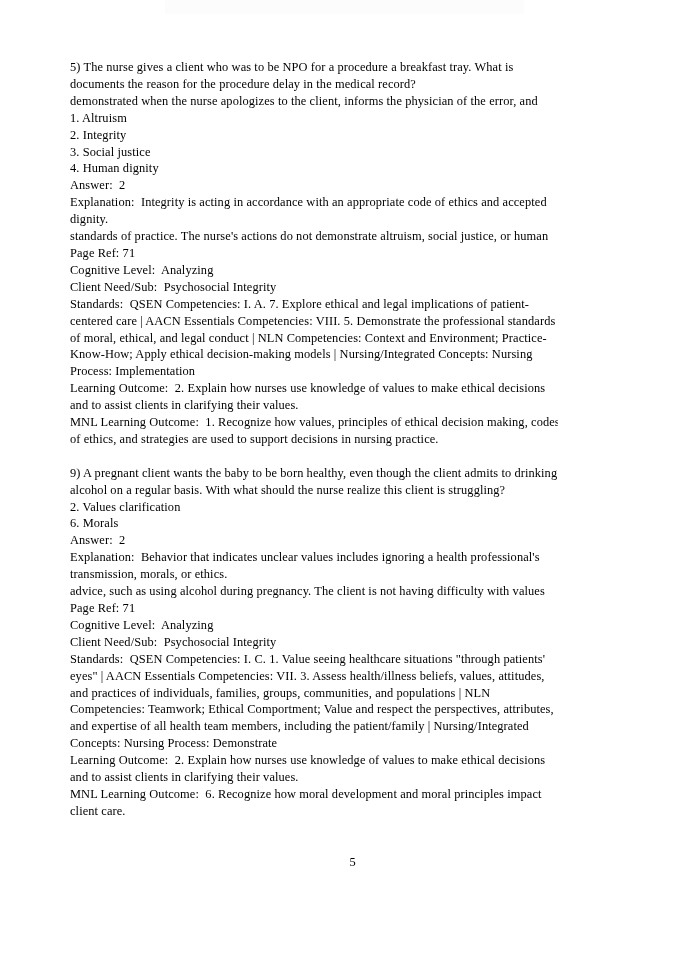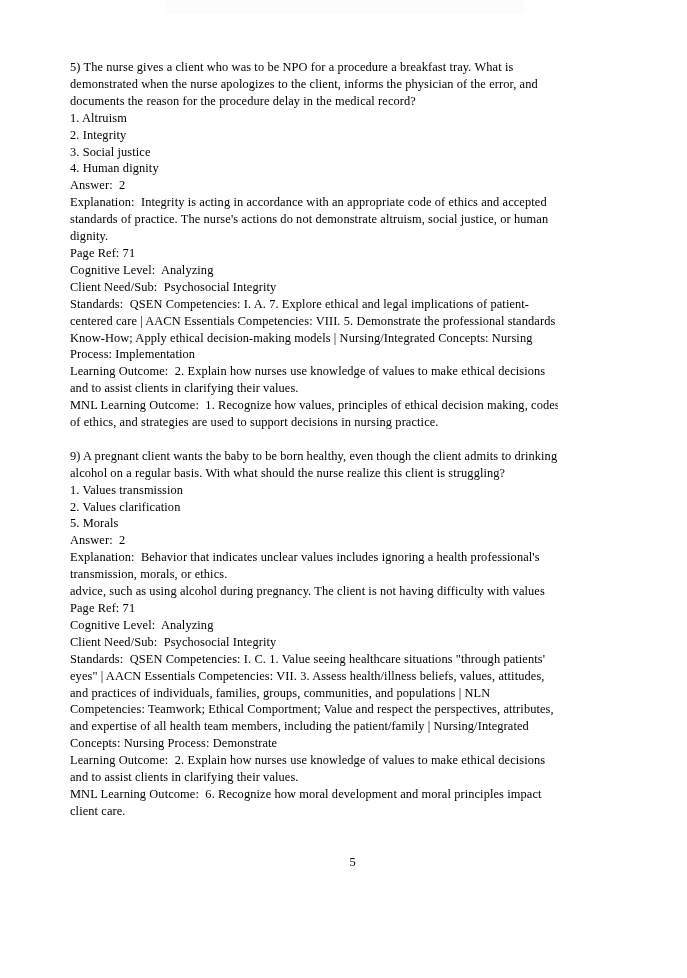--- a/index.html
+++ b/index.html
@@ -48,51 +48,51 @@
 </head>
 <body>
 
 <div class="screen">
 
   <div class="window-remnant"></div>
 
   <div class="doc">
     <div class="question-block">
         <div class="text-line">5) The nurse gives a client who was to be NPO for a procedure a breakfast tray. What is</div>
+        <div class="text-line">documents the reason for the procedure delay in the medical record?</div>
         <div class="text-line">demonstrated when the nurse apologizes to the client, informs the physician of the error, and</div>
-        <div class="text-line">documents the reason for the procedure delay in the medical record?</div>
         <div class="text-line">1. Altruism</div>
         <div class="text-line">2. Integrity</div>
         <div class="text-line">3. Social justice</div>
         <div class="text-line">4. Human dignity</div>
         <div class="text-line">Answer:  2</div>
         <div class="text-line">Explanation:  Integrity is acting in accordance with an appropriate code of ethics and accepted</div>
+        <div class="text-line">dignity.</div>
         <div class="text-line">standards of practice. The nurse's actions do not demonstrate altruism, social justice, or human</div>
-        <div class="text-line">dignity.</div>
         <div class="text-line">Page Ref: 71</div>
         <div class="text-line">Cognitive Level:  Analyzing</div>
         <div class="text-line">Client Need/Sub:  Psychosocial Integrity</div>
         <div class="text-line">Standards:  QSEN Competencies: I. A. 7. Explore ethical and legal implications of patient-</div>
         <div class="text-line">centered care | AACN Essentials Competencies: VIII. 5. Demonstrate the professional standards</div>
+        <div class="text-line">of moral, ethical, and legal conduct | NLN Competencies: Context and Environment; Practice-</div>
         <div class="text-line">Know-How; Apply ethical decision-making models | Nursing/Integrated Concepts: Nursing</div>
         <div class="text-line">Process: Implementation</div>
         <div class="text-line">Learning Outcome:  2. Explain how nurses use knowledge of values to make ethical decisions</div>
         <div class="text-line">and to assist clients in clarifying their values.</div>
         <div class="text-line">MNL Learning Outcome:  1. Recognize how values, principles of ethical decision making, codes</div>
         <div class="text-line">of ethics, and strategies are used to support decisions in nursing practice.</div>
       </div>
 
     <div class="block-gap"></div>
 
     <div class="question-block">
         <div class="text-line">9) A pregnant client wants the baby to be born healthy, even though the client admits to drinking</div>
         <div class="text-line">alcohol on a regular basis. With what should the nurse realize this client is struggling?</div>
-        <div class="text-line">1. Values transmission</div>
         <div class="text-line">2. Values clarification</div>
-        <div class="text-line">5. Morals</div>
+        <div class="text-line">6. Morals</div>
         <div class="text-line">Answer:  2</div>
         <div class="text-line">Explanation:  Behavior that indicates unclear values includes ignoring a health professional's</div>
         <div class="text-line">transmission, morals, or ethics.</div>
         <div class="text-line">advice, such as using alcohol during pregnancy. The client is not having difficulty with values</div>
         <div class="text-line">Page Ref: 71</div>
         <div class="text-line">Cognitive Level:  Analyzing</div>
         <div class="text-line">Client Need/Sub:  Psychosocial Integrity</div>
         <div class="text-line">Standards:  QSEN Competencies: I. C. 1. Value seeing healthcare situations "through patients'</div>
         <div class="text-line">eyes" | AACN Essentials Competencies: VII. 3. Assess health/illness beliefs, values, attitudes,</div>
         <div class="text-line">and practices of individuals, families, groups, communities, and populations | NLN</div>

